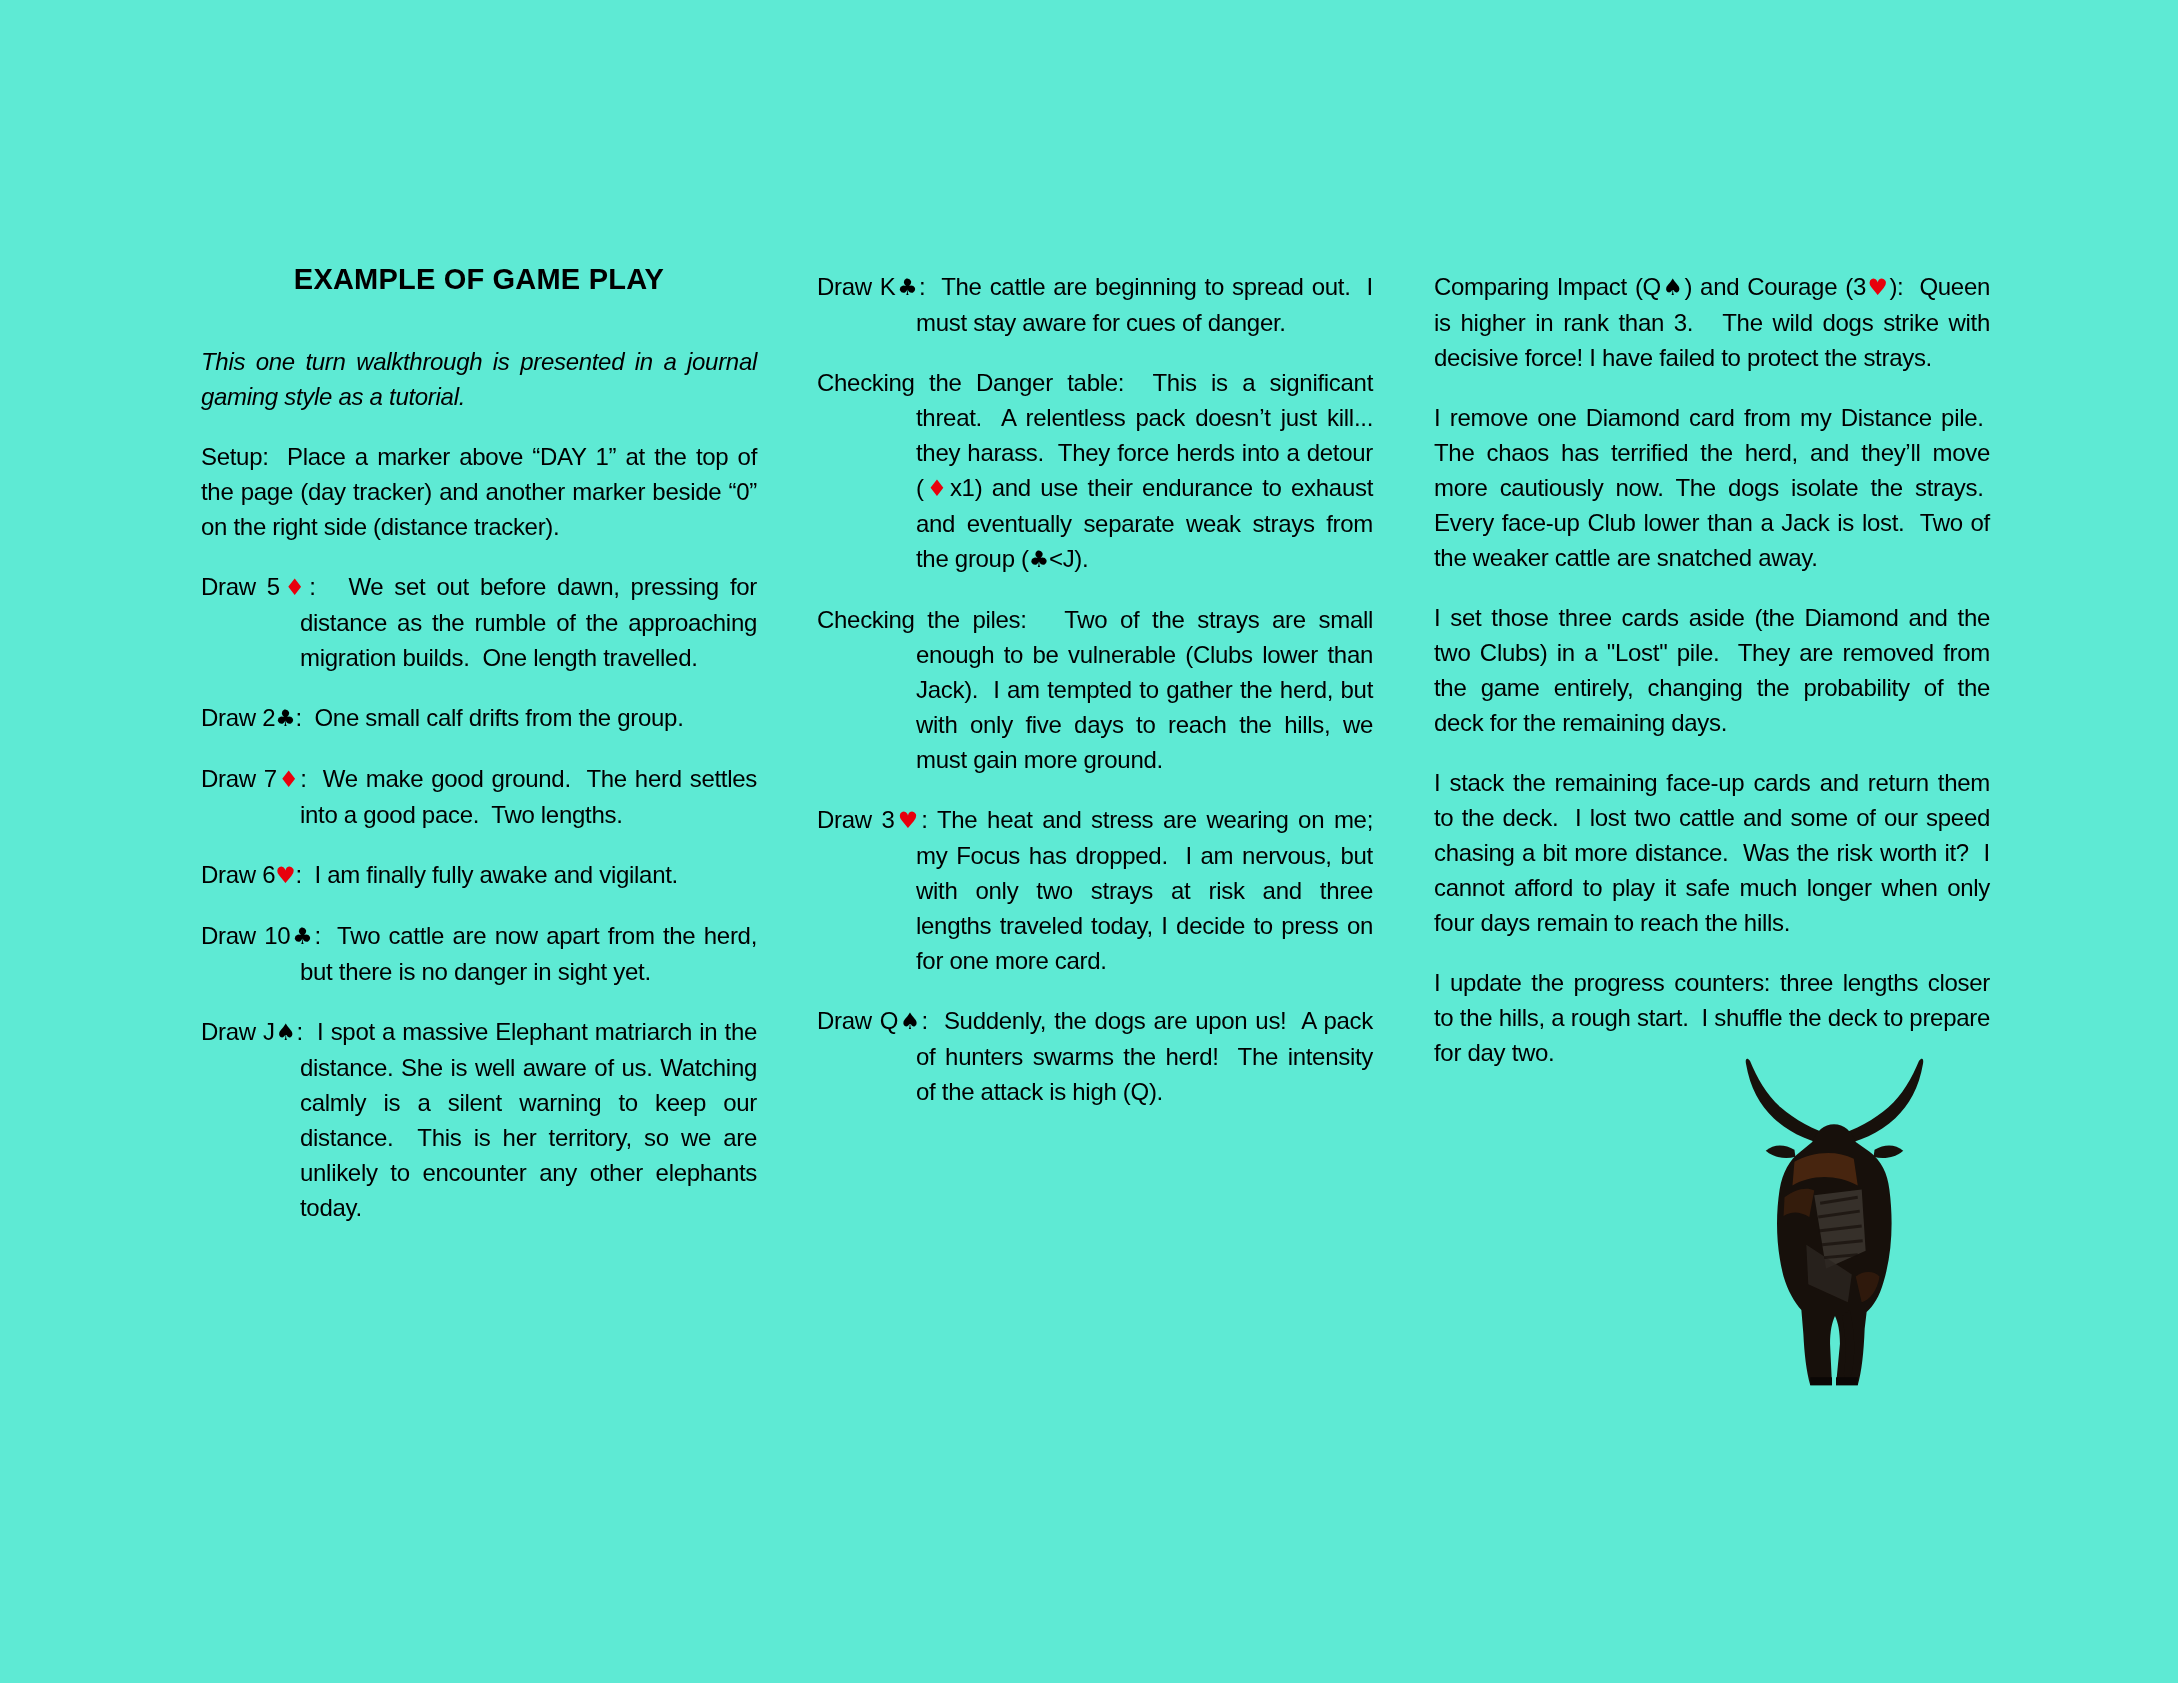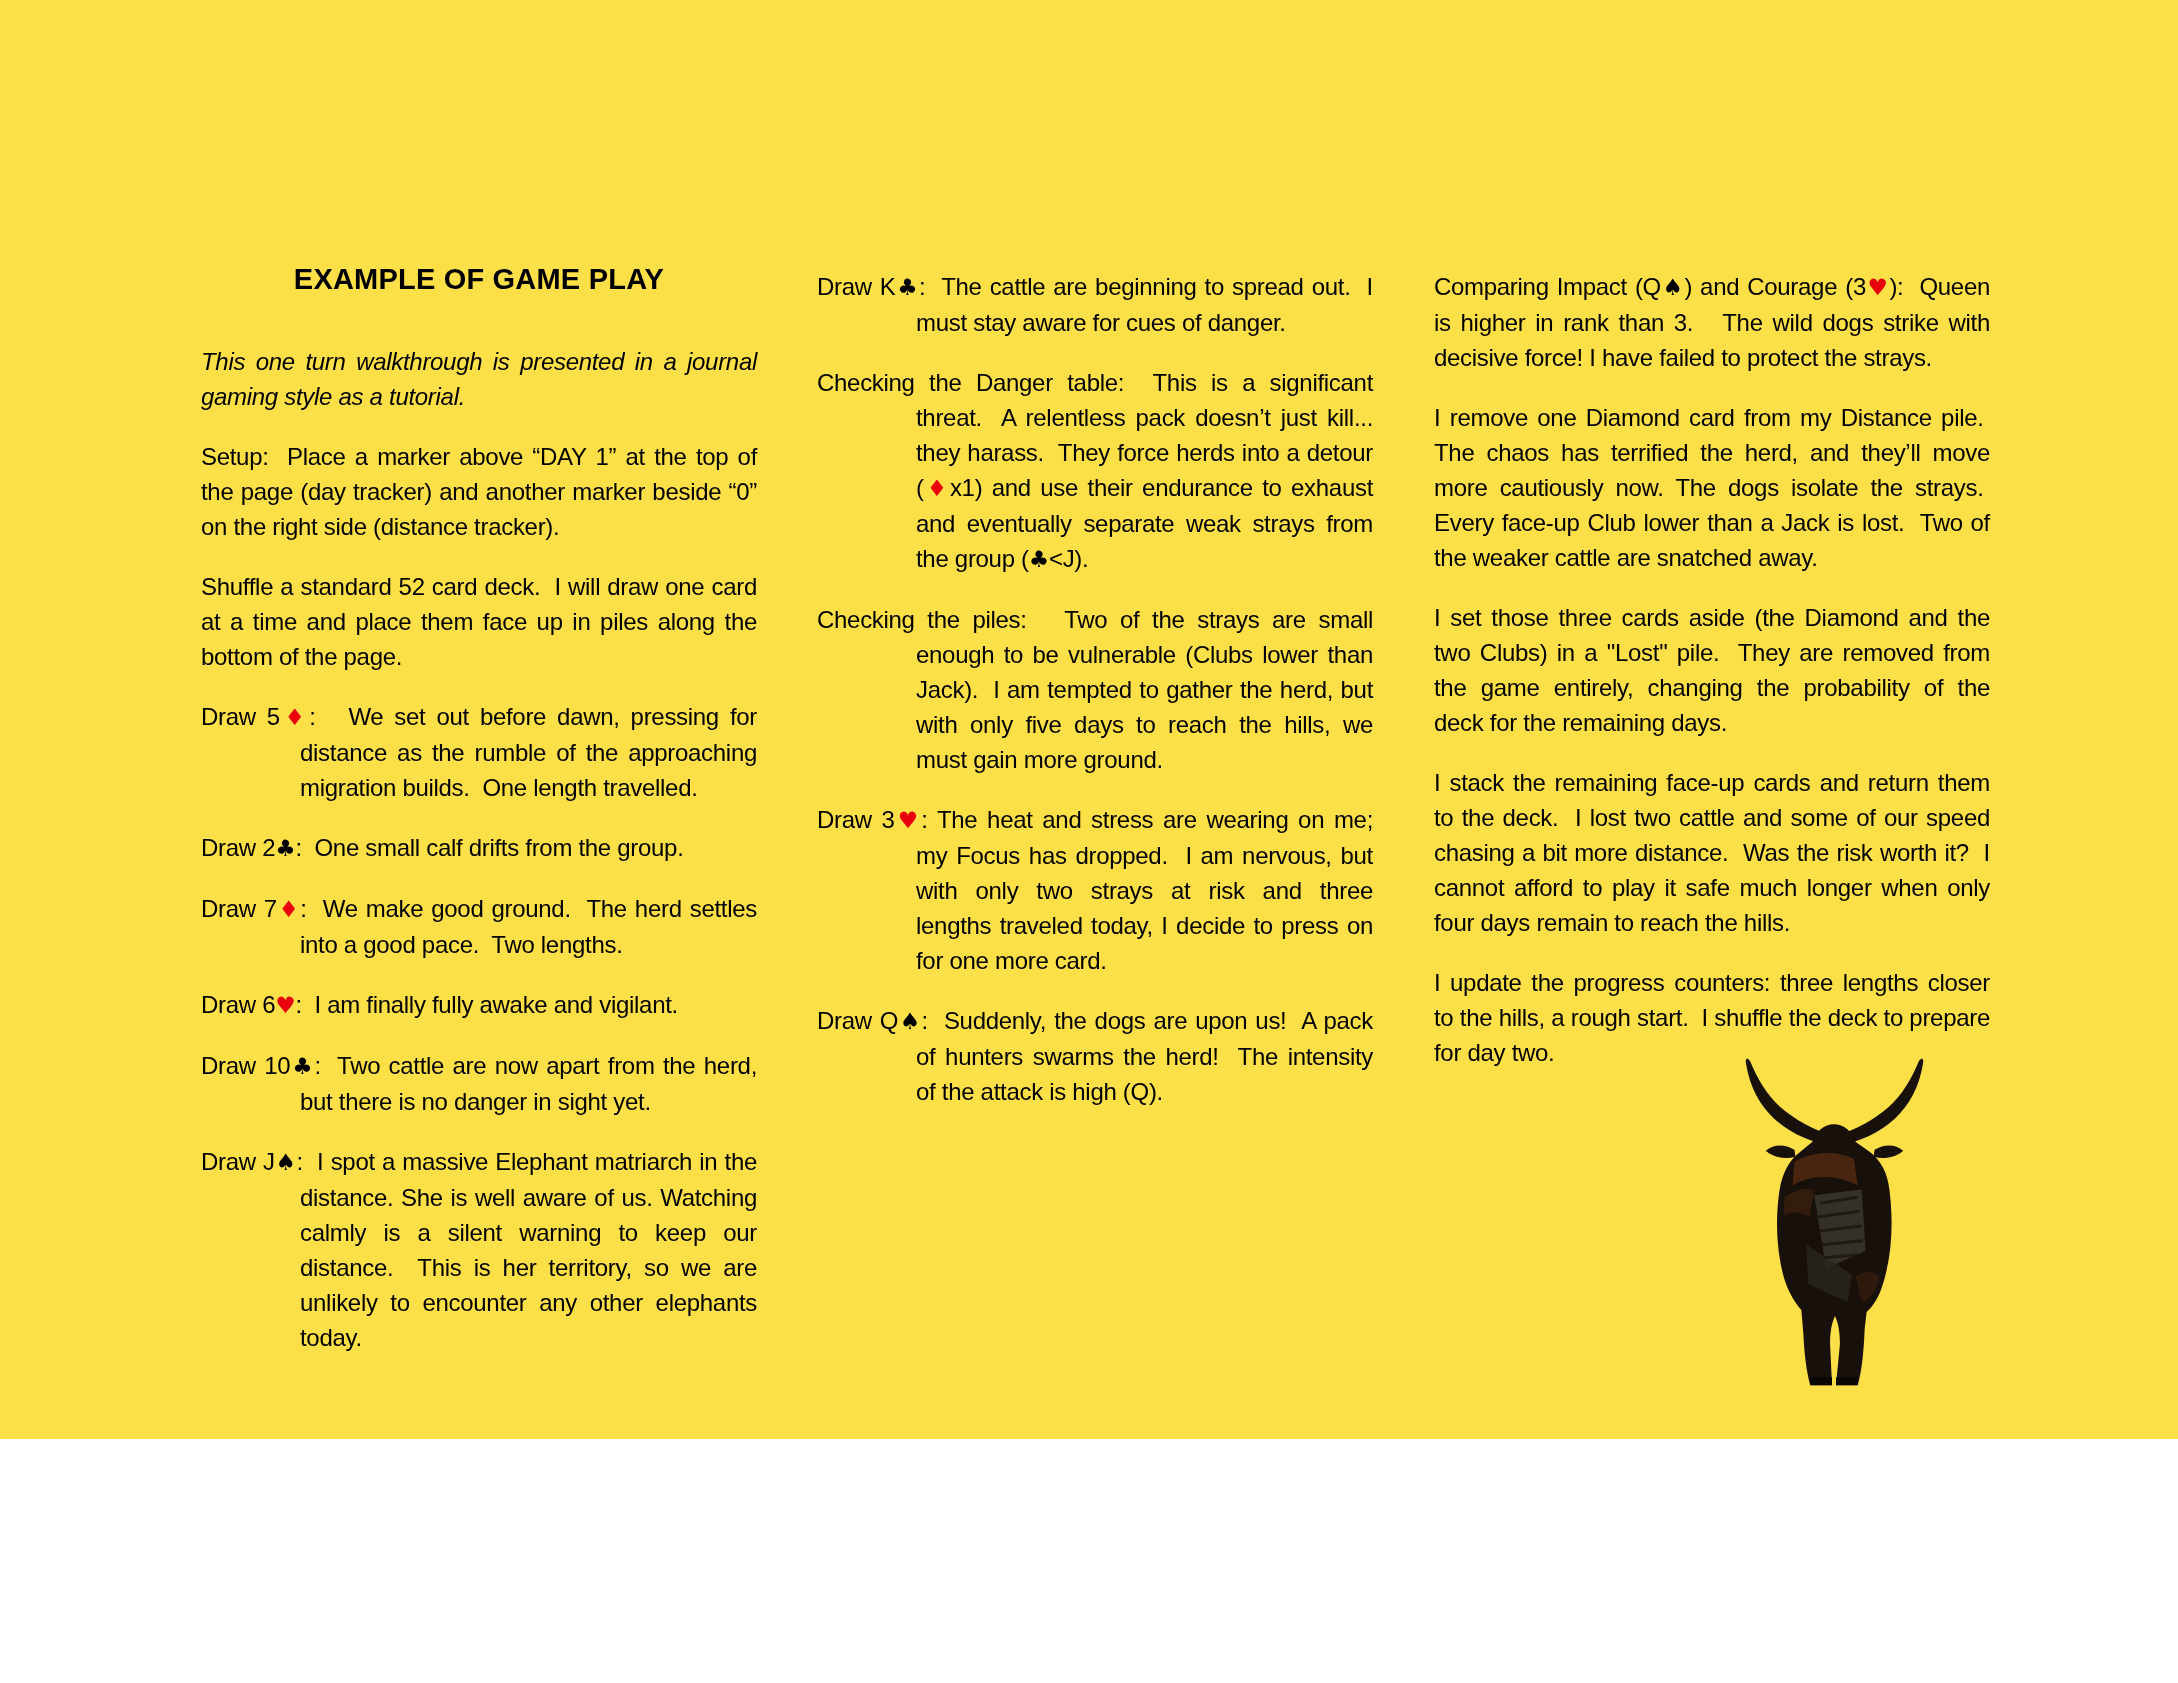--- a/index.html
+++ b/index.html
@@ -1,19 +1,19 @@
 <!DOCTYPE html>
 <html style="--suit-red: #e8000d; --text-color: #000000;"><head>
 <meta charset="utf-8">
 <style>
   html,body{margin:0;padding:0;background:#ffffff;}
   .page{
     position:relative;
-    width:2178px;height:1439px;
-    background:#fde047;
+    width:2178px;height:1683px;
+    background:#5eead4;
     font-family:"Liberation Sans",sans-serif;
     color:var(--text-color,#000);
     overflow:hidden;
   }
   .col{
     position:absolute;
     top:269px;
     width:556px;
     font-size:24px;
     line-height:35px;
@@ -45,21 +45,20 @@
 </head>
 <body>
 
 <div class="page">
 
   <div id="col1" class="col">
     <h1 class="doc-title">EXAMPLE OF GAME PLAY</h1>
     <div>
         <p class="italic"><span>This one turn walkthrough is presented in a journal gaming style as a tutorial.</span></p>
         <p><span>Setup:&nbsp; Place a marker above “DAY 1” at the top of the page (day tracker) and another marker beside “0” on the right side (distance tracker).</span></p>
-        <p><span>Shuffle a standard 52 card deck.&nbsp; I will draw one card at a time and place them face up in piles along the bottom of the page.</span></p>
         <p style="padding-left: 99px; text-indent: -99px;"><span>Draw 5</span><span class="suit red">♦</span><span>:&nbsp;&nbsp; We set out before dawn, pressing for distance as the rumble of the approaching migration builds.&nbsp; One length travelled.</span></p>
         <p style="padding-left: 99px; text-indent: -99px;"><span>Draw 2</span><span class="suit blk">♣</span><span>:&nbsp; One small calf drifts from the group.</span></p>
         <p style="padding-left: 99px; text-indent: -99px;"><span>Draw 7</span><span class="suit red">♦</span><span>:&nbsp; We make good ground.&nbsp; The herd settles into a good pace.&nbsp; Two lengths.</span></p>
         <p style="padding-left: 99px; text-indent: -99px;"><span>Draw 6</span><span class="suit red">♥</span><span>:&nbsp; I am finally fully awake and vigilant.</span></p>
         <p style="padding-left: 99px; text-indent: -99px;"><span>Draw 10</span><span class="suit blk">♣</span><span>:&nbsp; Two cattle are now apart from the herd, but there is no danger in sight yet.</span></p>
         <p style="padding-left: 99px; text-indent: -99px;"><span>Draw J</span><span class="suit blk">♠</span><span>:&nbsp; I spot a massive Elephant matriarch in the distance. She is well aware of us. Watching calmly is a silent warning to keep our distance.&nbsp; This is her territory, so we are unlikely to encounter any other elephants today.</span></p>
       </div>
   </div>
 
   <div id="col2" class="col">

